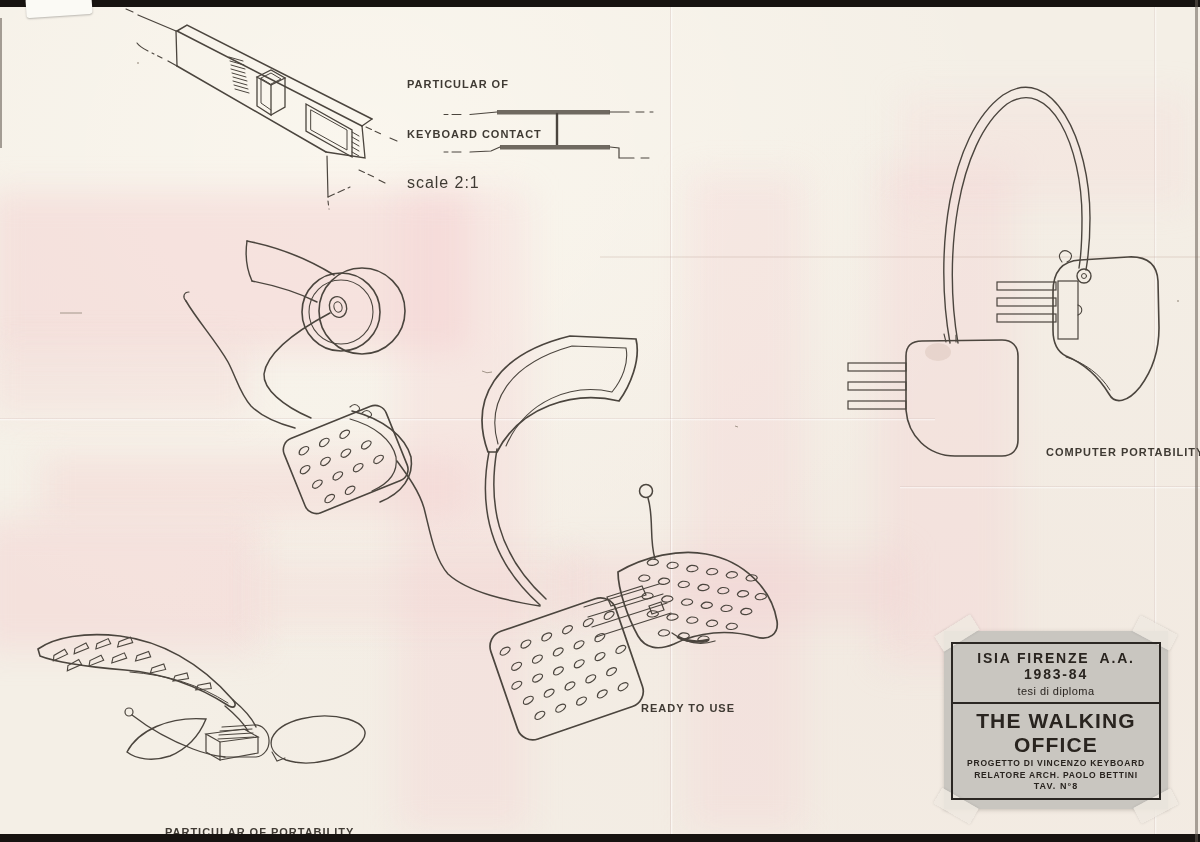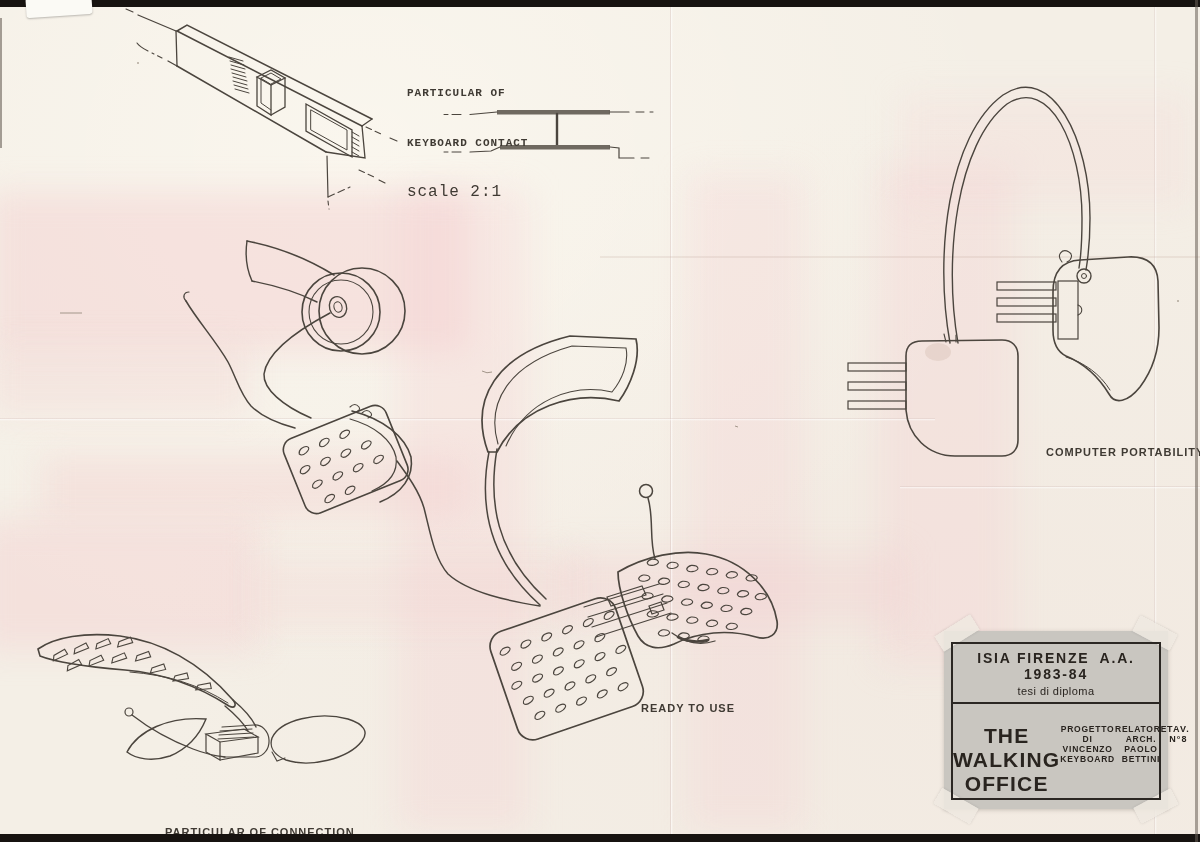--- a/index.html
+++ b/index.html
@@ -48,21 +48,21 @@
   .cap .small{font-size:16px;font-weight:400;letter-spacing:.06em;}
   
   .title-block{position:absolute;left:944px;top:631px;width:224px;height:178px;
        background:#c9c6c0;box-shadow:0 1px 4px rgba(70,60,52,.25);}
   .tb-border{position:absolute;left:7px;top:11px;right:7px;bottom:9px;
        border:2px solid #2b2723;display:flex;flex-direction:column;color:#29241f;text-align:center;}
   .tb-top{border-bottom:2px solid #2b2723;padding:6px 2px 5px;}
   .tb-line1{font-size:14px;font-weight:700;letter-spacing:.13em;}
   .tb-line1 .yr{margin-left:10px;}
   .tb-line2{font-size:11px;font-weight:400;letter-spacing:.04em;margin-top:3px;}
-  .tb-main{flex:1;display:flex;flex-direction:row;justify-content:space-evenly;padding:20px 0 6px;}
+  .tb-main{flex:1;display:flex;flex-direction:column;justify-content:space-evenly;padding:4px 0 6px;}
   .tb-title{font-size:21px;font-weight:700;letter-spacing:.055em;}
   .tb-sub{font-size:8.5px;font-weight:700;letter-spacing:.09em;}
   .tb-sheet{font-size:9px;font-weight:700;letter-spacing:.12em;}
   .tape{position:absolute;width:42px;height:18px;background:rgba(238,233,224,.85);
         box-shadow:0 0 3px rgba(0,0,0,.12);}
   .tape.t1{left:-8px;top:-7px;transform:rotate(-32deg);}
   .tape.t2{right:-8px;top:-7px;transform:rotate(28deg);}
   .tape.t3{left:-9px;bottom:-6px;transform:rotate(30deg);}
   .tape.t4{right:-9px;bottom:-6px;transform:rotate(-28deg);}
   .speck{position:absolute;border-radius:50%;background:rgba(110,95,82,.5);}
@@ -363,32 +363,32 @@
       <path d="M 132,715 C 150,729 172,741 193,749 C 206,754 216,756 225,757" stroke-width="1.3"></path>
     </g>
 
     <g stroke="#a3968a" stroke-width="1" fill="none">
       <path d="M 60,313 L 82,313"></path>
       <path d="M 482,371 q 5,3 10,1"></path>
       <path d="M 735,426 l 3,1"></path>
     </g>
   </svg>
 
-  <div class="cap" style="left:407px;top:52px;font-family:Liberation Mono, monospace;">
+  <div class="cap" style="left:407px;top:43px;">
     <div>PARTICULAR OF</div>
     <div>KEYBOARD CONTACT</div>
     <div class="small">scale 2:1</div>
   </div>
 
   <div class="cap" style="left:1046px;top:444px;">COMPUTER PORTABILITY</div>
 
   <div class="cap" style="left:641px;top:688px;margin-top:12px;">READY TO USE</div>
 
   <div class="cap" style="left:165px;top:787px;line-height:18px;">
-    <div>PARTICULAR OF CONNECTION</div>
+    <div>PARTICULAR OF PORTABILITY</div>
     
   </div>
 
   <div class="title-block">
     <div class="tape t1"></div>
     <div class="tape t2"></div>
     <div class="tape t3"></div>
     <div class="tape t4"></div>
     <div class="tb-border">
       <div class="tb-top">

